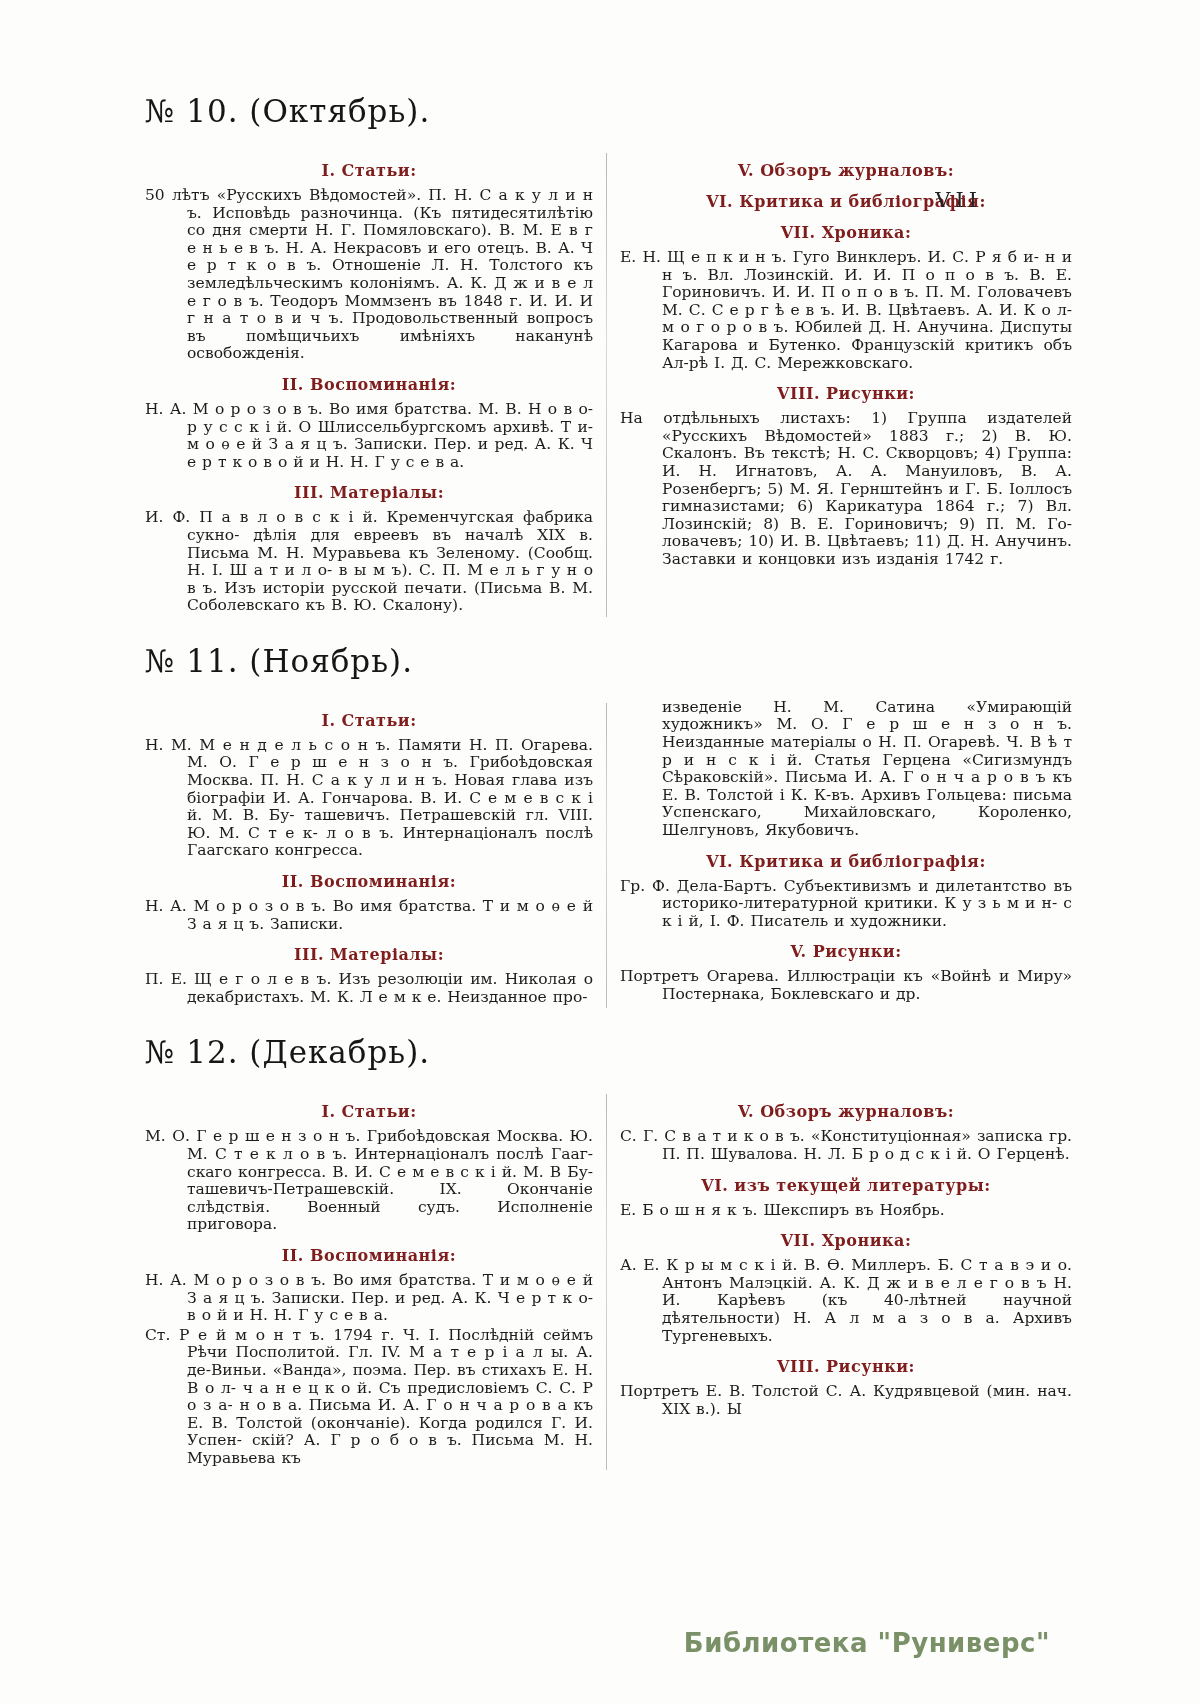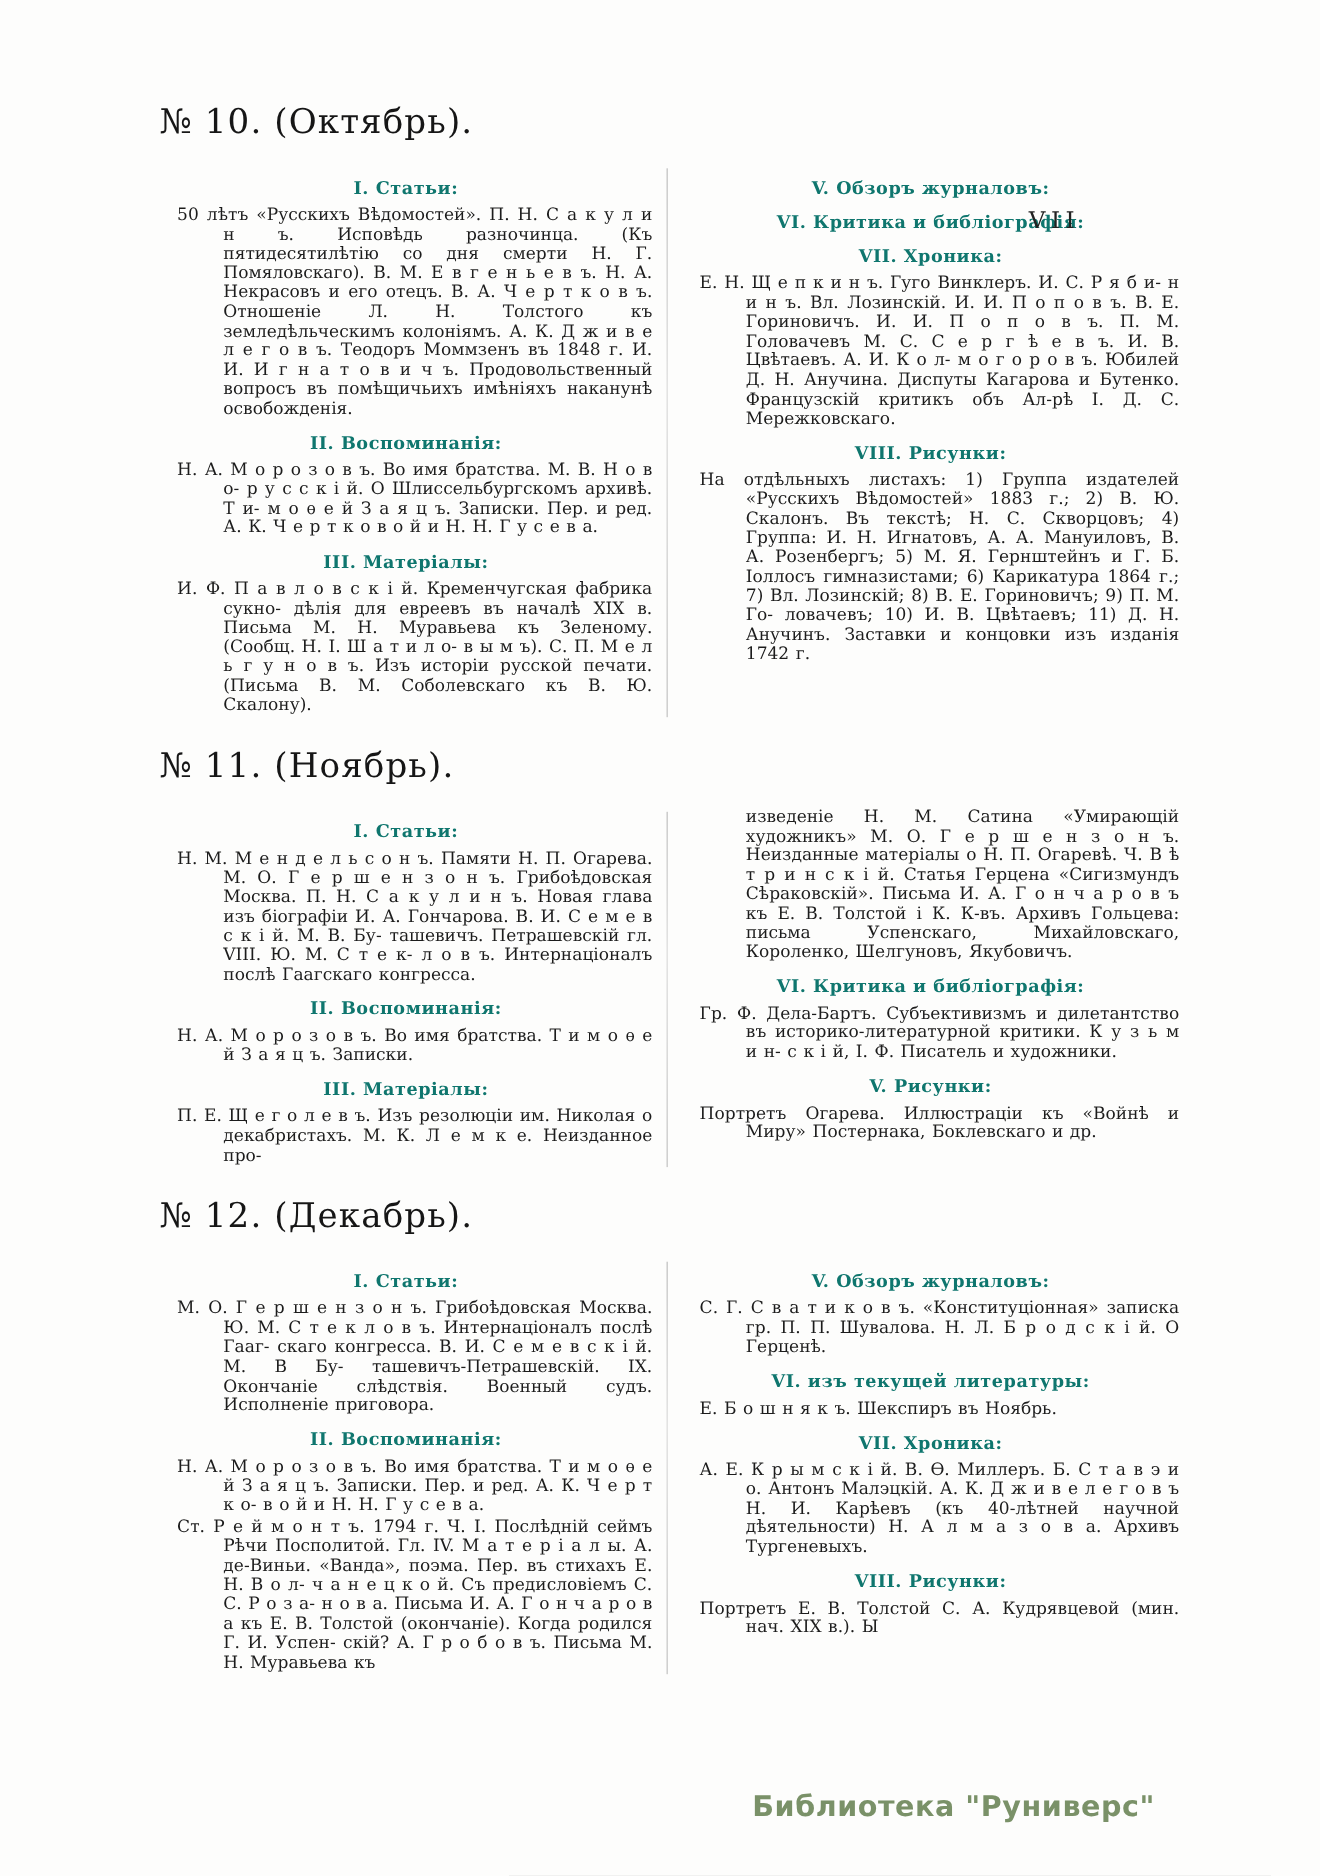--- a/index.html
+++ b/index.html
@@ -27,24 +27,24 @@
   }
   .cols{display:flex;align-items:stretch;}
   .col{box-sizing:border-box;}
   .col.left{width:448px;}
   .col.right{width:452px;}
   .colrule{width:1px;background:linear-gradient(#9a9a9a,#c8c8c8 40%,#9f9f9f);opacity:.7;margin:4px 13px 0 13px;}
   .blk-h{
     margin:12px 0 7px 0;
     text-align:center;
     font-size:16px;font-weight:bold;letter-spacing:.5px;
-    color:#0f766e;
+    color:#7f1d1d;
   }
   .entry{
-    margin:0 0 2px 16px;
+    margin:0 0 2px 0;
     font-size:15.5px;line-height:17.6px;
     text-align:justify;
     padding-left:42px;text-indent:-42px;
     word-spacing:1px;
   }
   .entry.cont{text-indent:0;}
   .watermark{
     position:absolute;top:1628px;right:150px;
     font-family:"DejaVu Sans", sans-serif;
     font-size:26px;font-weight:bold;letter-spacing:.5px;

